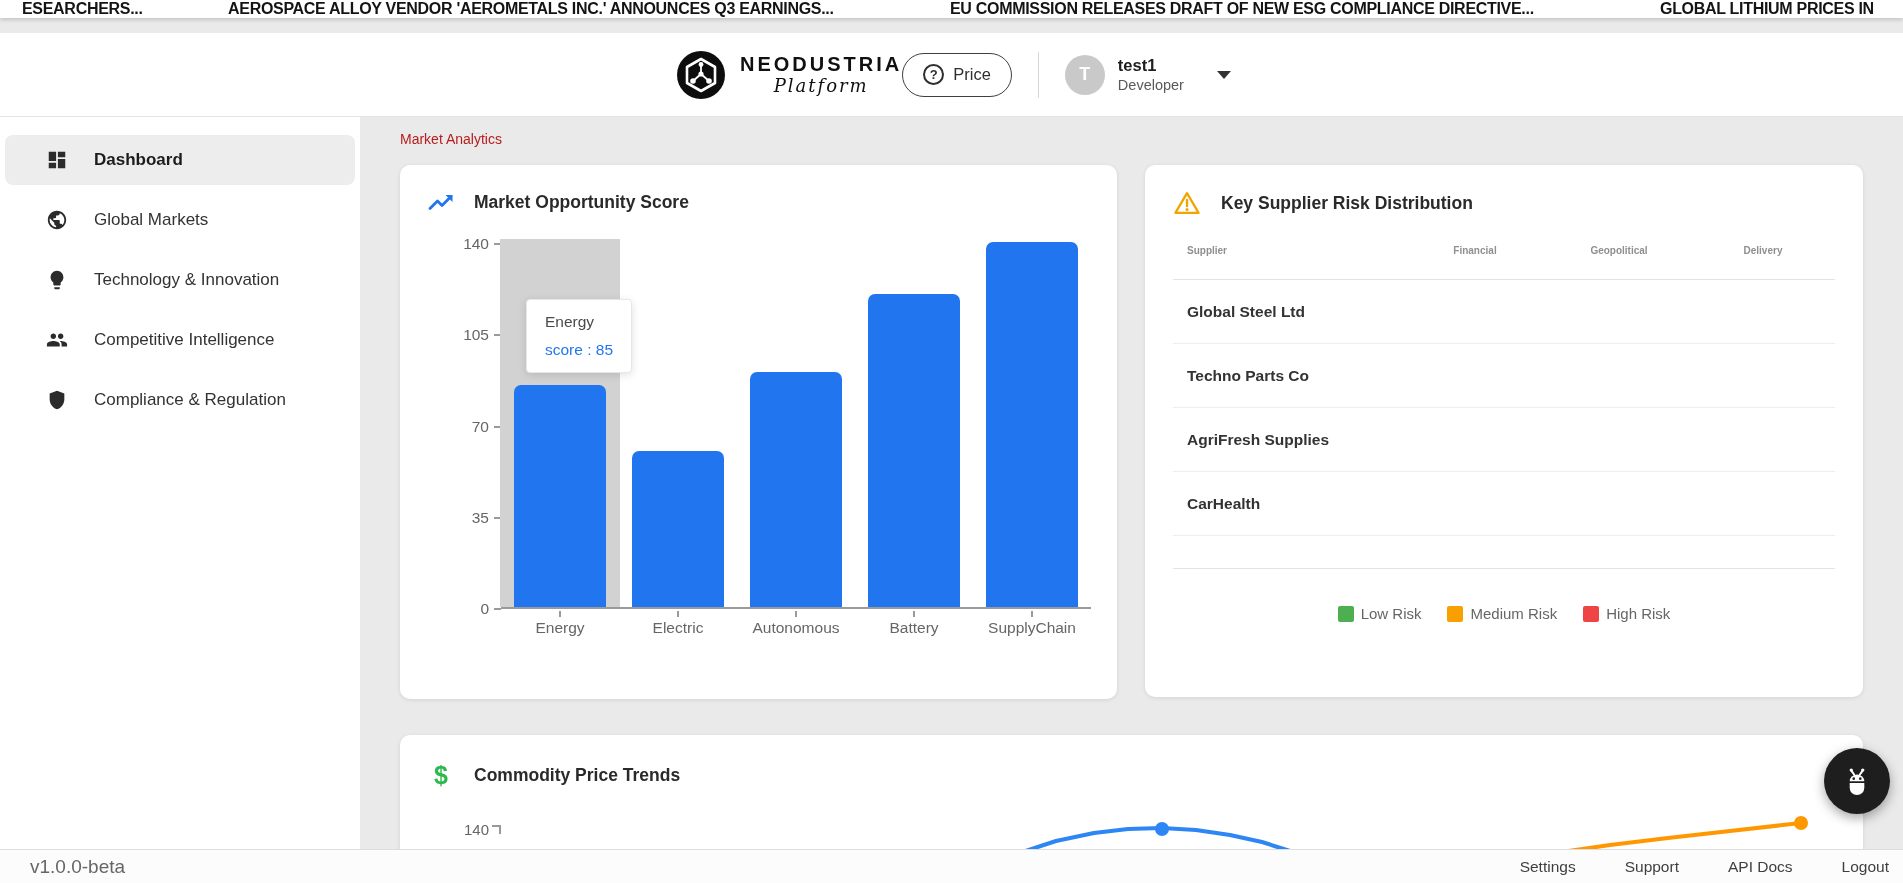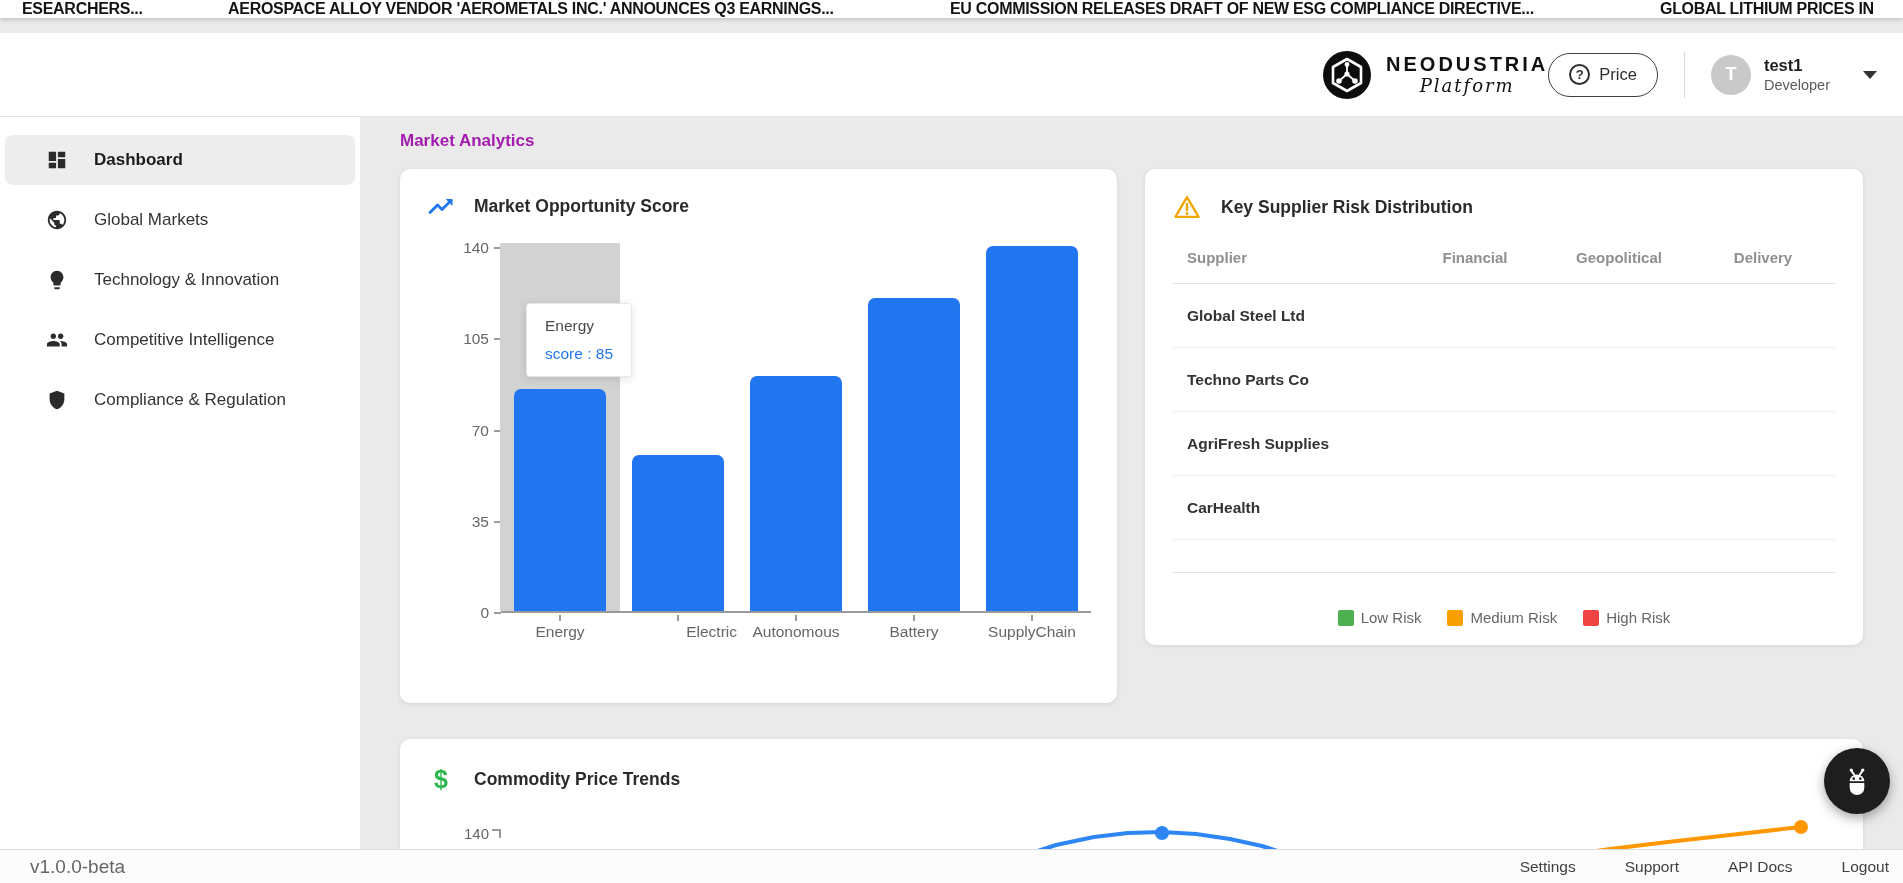--- a/index.html
+++ b/index.html
@@ -11,21 +11,21 @@
     overflow:hidden; white-space:nowrap; box-shadow:0 2px 4px rgba(0,0,0,.16);padding-left:24px; }
   .ticker .t { position:absolute; top:50%; transform:translateY(-50%); font-size:16px; font-weight:700;
     letter-spacing:-0.3px; color:#141414; }
   .ticker .t:nth-child(1){ left:22px; }
   .ticker .t:nth-child(2){ left:228px; }
   .ticker .t:nth-child(3){ left:950px; }
   .ticker .t:nth-child(4){ left:1660px; }
 
   
   .appbar { position:fixed; top:33px; left:0; right:0; height:84px; background:#fff; z-index:50;
-    display:flex; align-items:center; justify-content:flex-end; padding:0 26px 0 30px;
+    display:flex; align-items:center; justify-content:center; padding:0 26px 0 30px;
     border-bottom:1px solid #e4e4e4; }
   .brand { display:flex; align-items:center; gap:14px; cursor:pointer; }
   .brand-mark { width:50px; height:50px; }
   .brand-name { font-size:20px; font-weight:800; letter-spacing:3px; color:#101010; }
   .brand-sub { font-family:"DejaVu Serif", serif; font-style:italic; font-size:18px; color:#101010;
     text-align:center; margin-top:-1px; letter-spacing:2px; }
   .appbar-right { display:flex; align-items:center; }
   .help-btn { display:flex; align-items:center; gap:9px; height:44px; padding:0 20px;
     border:1.4px solid #3f3f3f; border-radius:22px; background:#fff; cursor:pointer; }
   .qmark { width:21px; height:21px; border:2px solid #2e2e2e; border-radius:50%;
@@ -43,21 +43,21 @@
   
   .sidebar { position:fixed; top:117px; bottom:34px; left:0; width:360px; background:#fff; z-index:40;
     padding-top:18px; }
   .side-item { height:50px; margin:0 5px 10px 5px; border-radius:8px; display:flex; align-items:center;
     gap:26px; padding-left:41px; font-size:17px; color:#333; cursor:pointer; }
   .side-item.active { background:#ededed; font-weight:700; color:#1c1c1c; }
   .side-icon { width:22px; height:22px; display:flex; }
 
   
   .main { position:absolute; left:360px; top:117px; right:0; padding:14px 40px 0 40px; }
-  .section-title { font-size:17px; font-weight:700; color:#a21caf; margin-bottom:18px; }
+  .section-title { font-size:14px; font-weight:400; color:#b91c1c; margin-bottom:18px; }
   .cards-row { display:flex; gap:28px; }
   .card { background:#fff; border-radius:10px; box-shadow:0 1px 4px rgba(0,0,0,.10); }
   .card-title-row { display:flex; align-items:center; gap:20px; height:32px; }
   .card-title { font-size:17.5px; font-weight:700; color:#2a2a2a; }
 
   
   .card-opportunity { width:717px; height:534px; padding:21px 28px; }
   .bar-chart { position:relative; margin-top:26px; height:410px; }
   .bar-plot { position:absolute; left:73px; top:0; width:590px; height:365px;
     border-bottom:2px solid #9a9a9a; }
@@ -68,23 +68,23 @@
   .bar { position:absolute; bottom:0; width:92px; background:#2176f0;
     border-radius:7px 7px 0 0; cursor:pointer; }
   .xlabel { position:absolute; top:375px; width:118px; text-align:center; font-size:15.5px; color:#666; }
   .xtick { position:absolute; top:367px; width:2px; height:6px; background:#9a9a9a; }
   .chart-tooltip { position:absolute; left:98px; top:55px; background:#fff; border:1px solid #e7e7e7;
     border-radius:4px; box-shadow:0 2px 8px rgba(0,0,0,.12); padding:13px 18px; z-index:5; }
   .tt-title { font-size:15.5px; color:#4a4a4a; margin-bottom:10px; }
   .tt-value { font-size:15.5px; color:#2176f0; }
 
   
-  .card-risk { width:718px; height:476px; padding:22px 28px; }
+  .card-risk { width:718px; height:532px; padding:22px 28px; }
   .risk-head { display:grid; grid-template-columns:230px 1fr 1fr 1fr; margin-top:26px; height:24px; }
-  .risk-head .h { font-size:15px; font-weight:600; color:#8f8f8f; }
+  .risk-head .h { font-size:10px; font-weight:600; color:#8f8f8f; }
   .risk-head .h:first-child { padding-left:14px; }
   .risk-head .h:not(:first-child){ text-align:center; }
   .risk-headline { border-bottom:1px solid #e3e3e3; margin-top:10px; }
   .risk-row { display:grid; grid-template-columns:230px 1fr 1fr 1fr; align-items:center; height:64px;
     border-bottom:1px solid #eee; }
   .risk-supplier { font-size:15.5px; font-weight:600; color:#333; padding-left:14px; }
   .risk-sq { width:18px; height:23px; border-radius:2px; margin:0 auto; }
   .risk-divider { border-bottom:1px solid #e3e3e3; margin-top:32px; }
   .risk-legend { display:flex; justify-content:center; gap:26px; margin-top:36px; }
   .legend-item { display:flex; align-items:center; gap:7px; cursor:pointer; }
@@ -232,21 +232,21 @@
             <span class="ytick-label" style="top: 91.25px;">105</span>
             <span class="ytick-mark" style="top: 90.25px;"></span>
             <span class="ytick-label" style="top: 0px;">140</span>
             <span class="ytick-mark" style="top: -1px;"></span>
             <div class="hover-band" style="left: -1px; width: 120px;"></div>
             <div class="bar" style="left: 13px; height: 221.607px; background: rgb(33, 118, 240);"></div>
             <span class="xtick" style="left: 58px;"></span>
             <span class="xlabel" style="left: 0px;">Energy</span>
             <div class="bar" style="left: 131px; height: 156.429px; background: rgb(33, 118, 240);"></div>
             <span class="xtick" style="left: 176px;"></span>
-            <span class="xlabel" style="left: 118px; text-align: right;">Electric</span>
+            <span class="xlabel" style="left: 118px;">Electric</span>
             <div class="bar" style="left: 249px; height: 234.643px; background: rgb(33, 118, 240);"></div>
             <span class="xtick" style="left: 294px;"></span>
             <span class="xlabel" style="left: 236px;">Autonomous</span>
             <div class="bar" style="left: 367px; height: 312.857px; background: rgb(33, 118, 240);"></div>
             <span class="xtick" style="left: 412px;"></span>
             <span class="xlabel" style="left: 354px;">Battery</span>
             <div class="bar" style="left: 485px; height: 365px; background: rgb(33, 118, 240);"></div>
             <span class="xtick" style="left: 530px;"></span>
             <span class="xlabel" style="left: 472px;">SupplyChain</span>
           </div>

